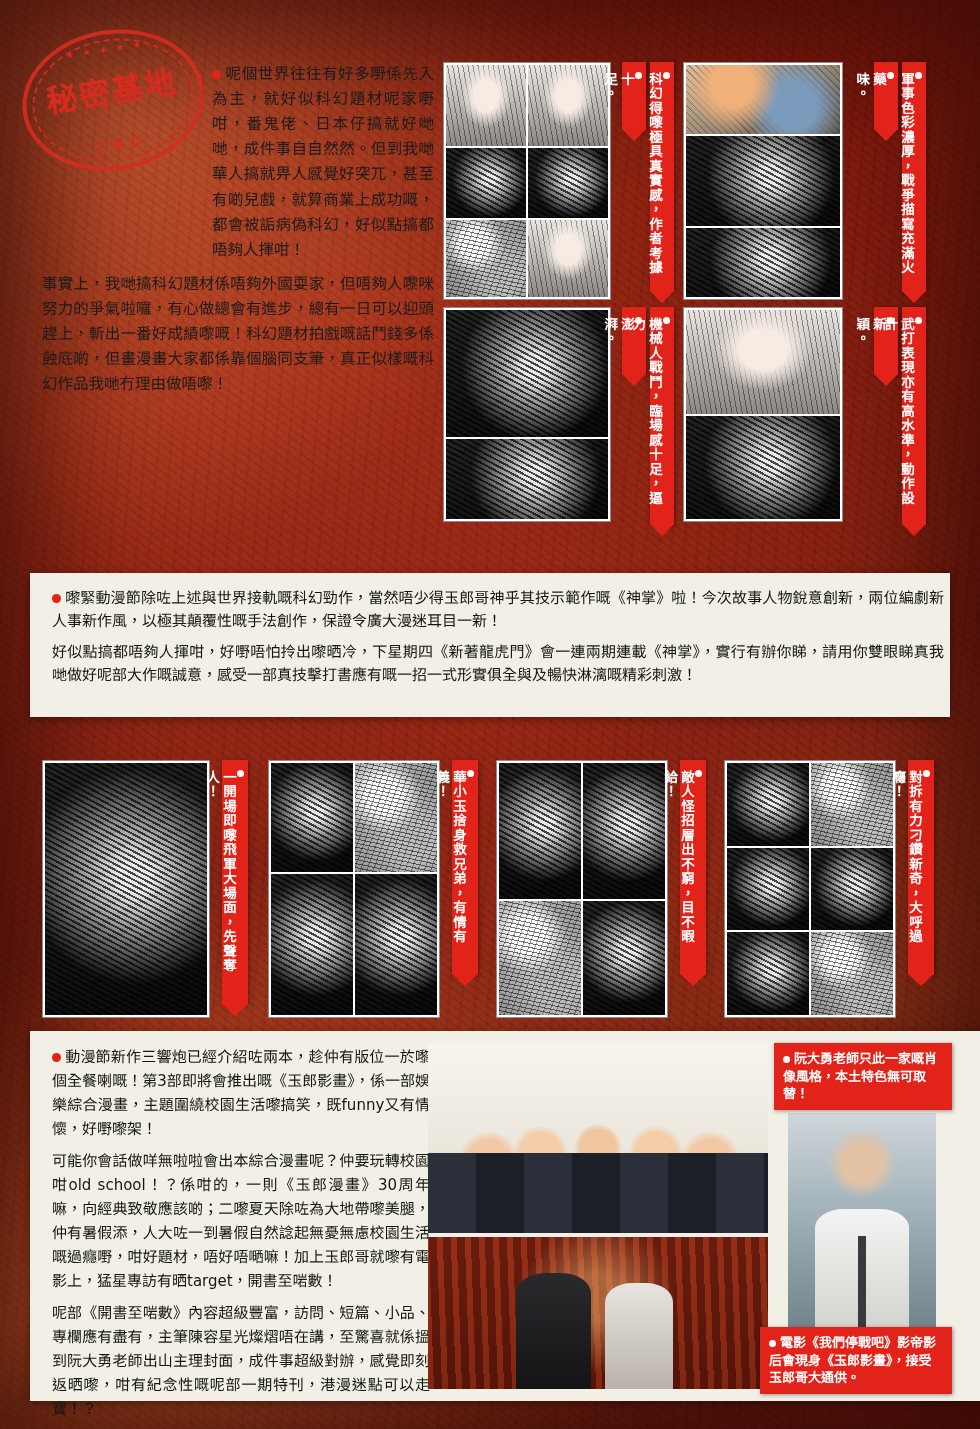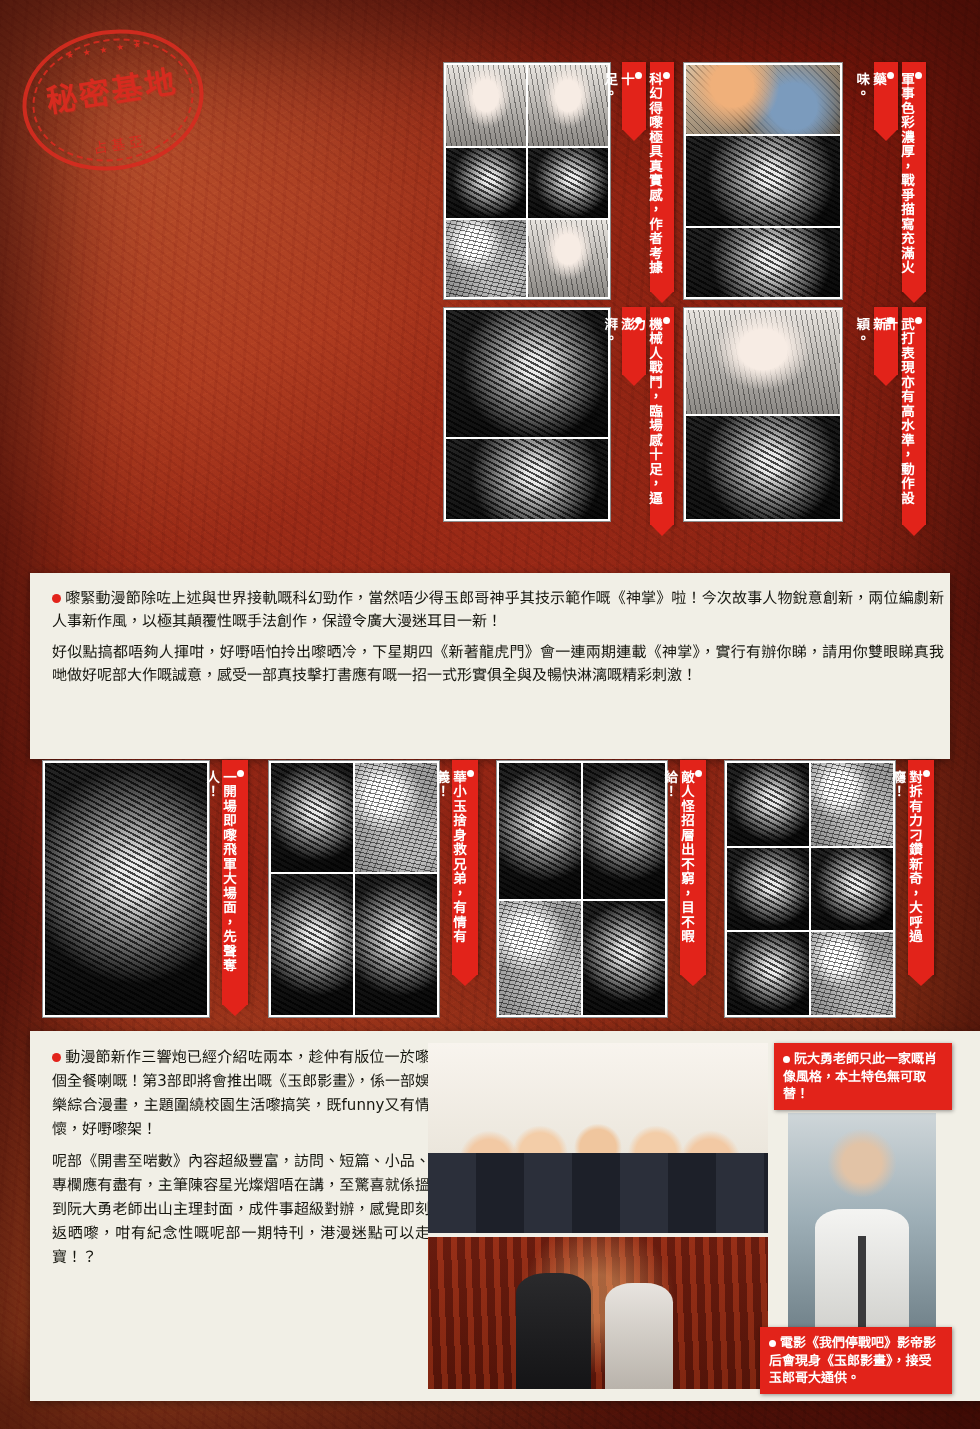--- a/index.html
+++ b/index.html
@@ -155,21 +155,21 @@
   }
   .vban .dot{
     display:block;
     width:7px;height:7px;border-radius:50%;
     background:#fff;
     margin: 0 auto 4px auto;
   }
 
   
   .mid{
-    position:absolute; left:30px; top:573px; width:920px; height:186px;
+    position:absolute; left:30px; top:573px; width:920px; height:144px;
     background:#f1efe6;
     padding:14px 6px 10px 22px;
     color:#16160f;
     font-size:15px;
     line-height:1.55;
     text-align:justify;
     box-shadow:0 2px 9px rgba(0,0,0,.4);
   }
   .mid p{ margin:0 0 7px 0; }
 
@@ -258,20 +258,24 @@
 
 <div class="stamp">
   <div class="oval"></div>
   <div class="oval inner"></div>
   <div class="stars">★ ★ ★ ★ ★</div>
   <div class="txt">秘密基地</div>
   <div class="sub">占基亞</div>
 </div>
 
 <div class="art1">
+  <p class="indent1">
+    <span class="bullet"></span><span>呢個世界往往有好多嘢係先入為主，就好似科幻題材呢家嘢咁，番鬼佬、日本仔搞就好哋哋，成件事自自然然。但到我哋華人搞就畀人感覺好突兀，甚至有啲兒戲，就算商業上成功嘅，都會被詬病偽科幻，好似點搞都唔夠人揮咁！</span>
+  </p>
+  <p>事實上，我哋搞科幻題材係唔夠外國耍家，但唔夠人嚟咪努力的爭氣啦囉，有心做總會有進步，總有一日可以迎頭趕上，斬出一番好成績嚟嘅！科幻題材拍戲嘅話鬥錢多係蝕底啲，但畫漫畫大家都係靠個腦同支筆，真正似樣嘅科幻作品我哋冇理由做唔嚟！</p>
 </div>
 
 <div class="cgrid" style="left:443px; top:62px; width:168px; height:238px; grid-template-columns:1fr 1fr; grid-template-rows:1.15fr 1fr 1.1fr;">
   <div class="cell face"></div>
   <div class="cell face"></div>
   <div class="cell dark"></div>
   <div class="cell dark"></div>
   <div class="cell"></div>
   <div class="cell face"></div>
 </div>
@@ -374,20 +378,21 @@
 <div class="vban" style="left:908px; top:760px; width:26px; height:215px;">
   <span class="dot"></span>
   <span>對拆有力刁鑽新奇，大呼過癮！</span>
 </div>
 
 <div class="bot">
   <div class="txtcol">
     <p>
       <span class="bullet"></span><span>動漫節新作三響炮已經介紹咗兩本，趁仲有版位一於嚟個全餐喇嘅！第3部即將會推出嘅《玉郎影畫》，係一部娛樂綜合漫畫，主題圍繞校園生活嚟搞笑，既funny又有情懷，好嘢嚟架！</span>
     </p>
+    <p>可能你會話做咩無啦啦會出本綜合漫畫呢？仲要玩轉校園咁old school！？係咁的，一則《玉郎漫畫》30周年嘛，向經典致敬應該啲；二嚟夏天除咗為大地帶嚟美腿，仲有暑假添，人大咗一到暑假自然諗起無憂無慮校園生活嘅過癮嘢，咁好題材，唔好唔嗮嘛！加上玉郎哥就嚟有電影上，猛星專訪有晒target，開書至啱數！</p>
     <p>呢部《開書至啱數》內容超級豐富，訪問、短篇、小品、專欄應有盡有，主筆陳容星光燦熠唔在講，至驚喜就係搵到阮大勇老師出山主理封面，成件事超級對辦，感覺即刻返晒嚟，咁有紀念性嘅呢部一期特刊，港漫迷點可以走寶！？</p>
   </div>
 
   <div class="photo caricature" style="left:398px; top:12px; width:340px; height:190px;">
     <div class="suit"></div>
   </div>
 
   <div class="photo photo-movie" style="left:398px; top:206px; width:340px; height:152px;">
     <div class="p1"></div>
     <div class="p2"></div>

